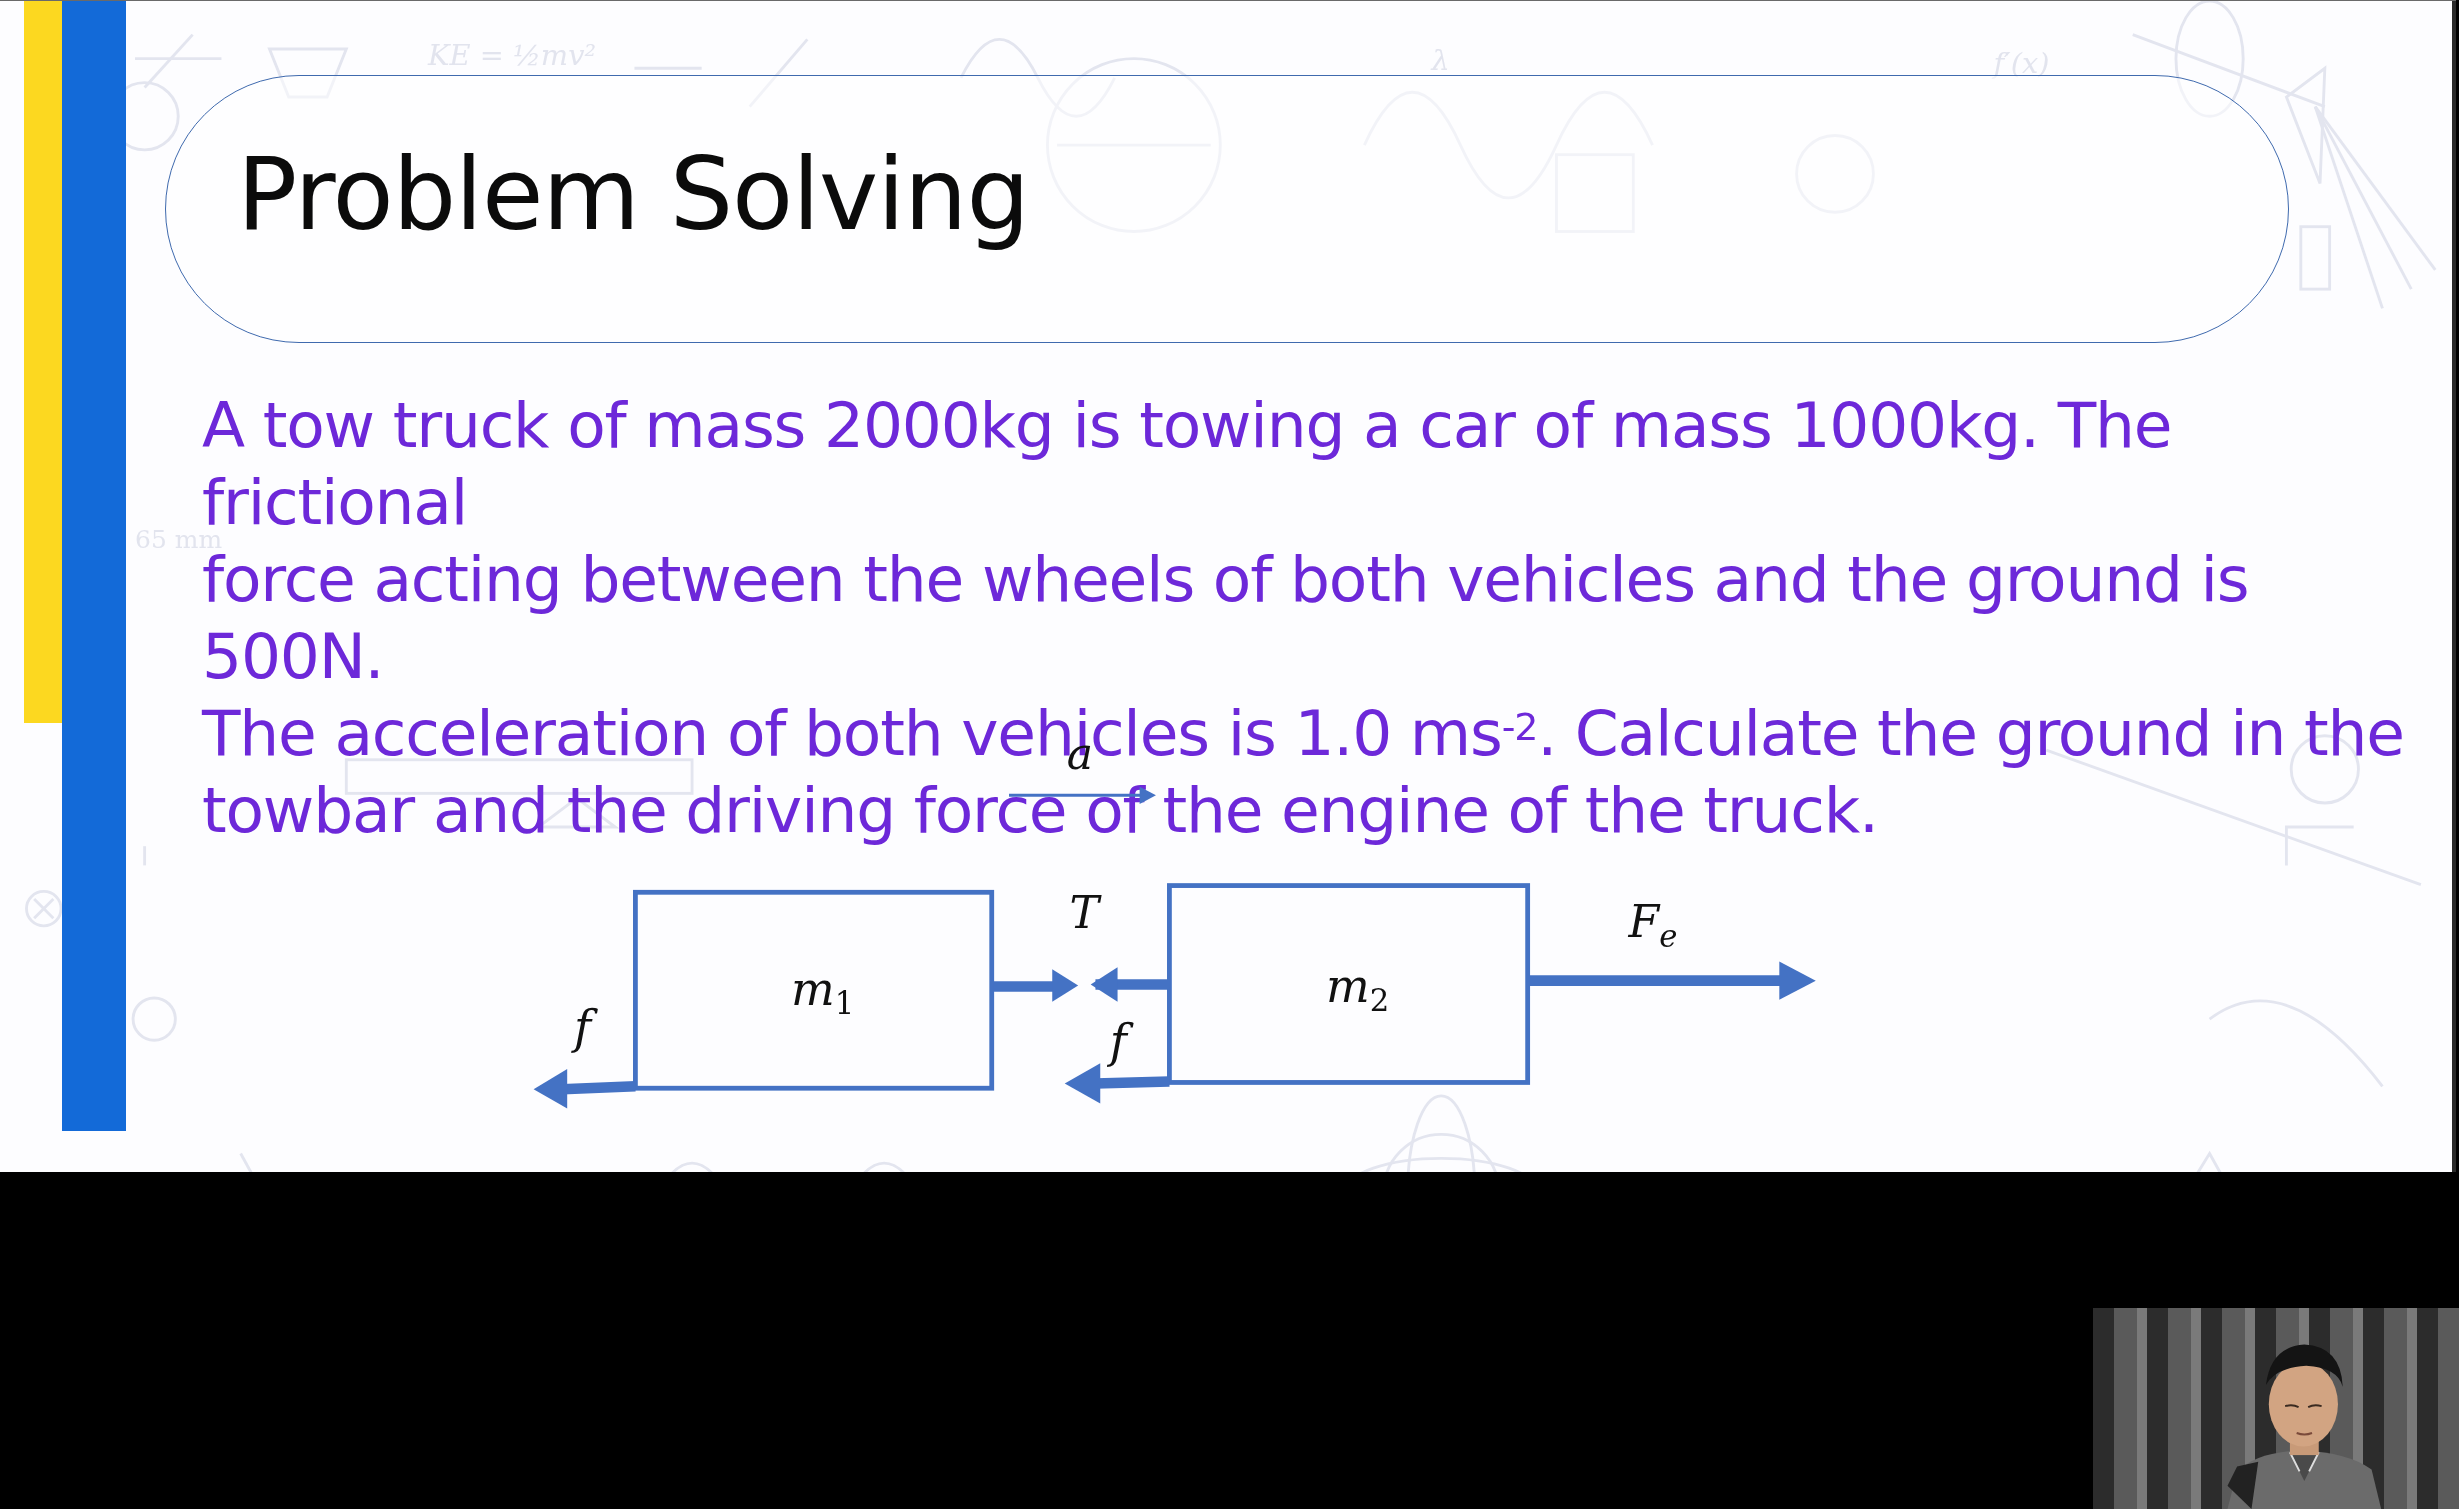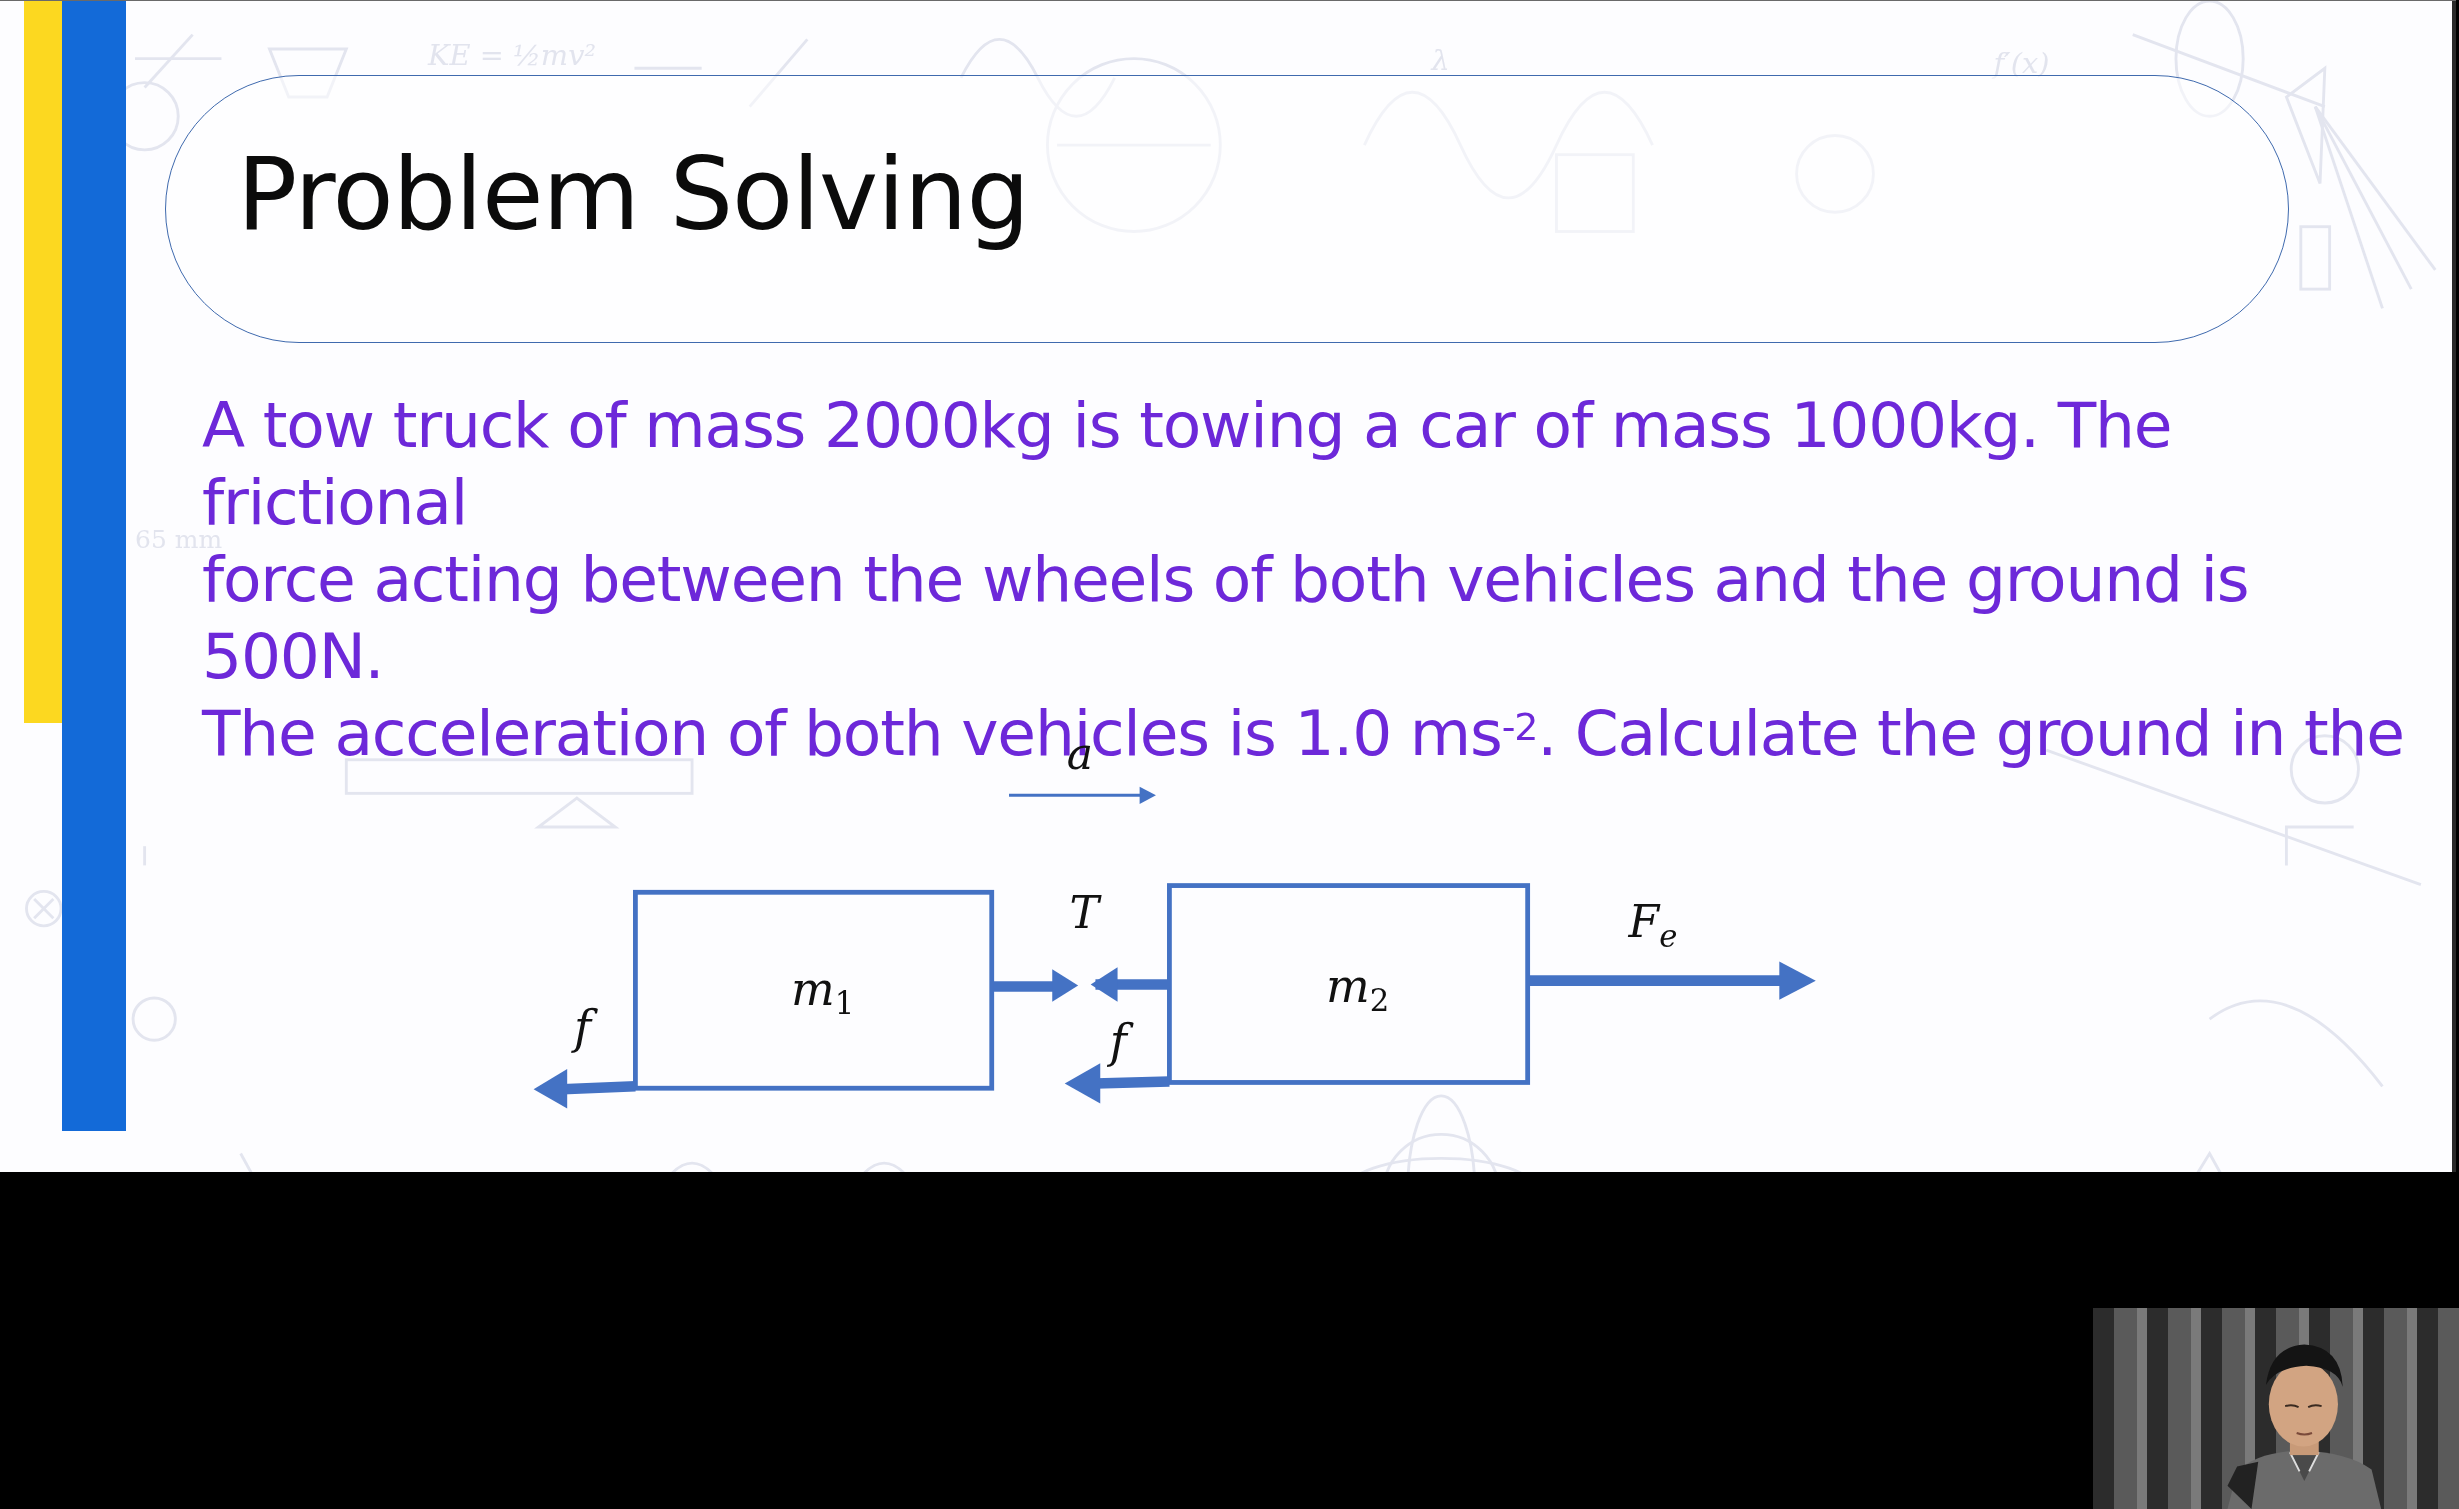--- a/index.html
+++ b/index.html
@@ -77,20 +77,21 @@
   <div class="bar-yellow"></div>
   <div class="bar-blue"></div>
 
   <div class="title-pill"></div>
   <div class="title">Problem Solving</div>
 
   <div class="problem">
     <div>A tow truck of mass 2000kg is towing a car of mass 1000kg. The frictional</div>
     <div>force acting between the wheels of both vehicles and the ground is 500N.</div>
     <div><span>The acceleration of both vehicles is 1.0 ms</span><sup>-2</sup><span>. Calculate the ground in the</span></div>
+    <div>towbar and the driving force of the engine of the truck.</div>
   </div>
 
   <svg class="diagram" viewBox="0 0 2556 1441" xmlns="http://www.w3.org/2000/svg">
     <defs>
       <marker id="headThin" markerWidth="10" markerHeight="10" refX="8" refY="5" orient="auto" markerUnits="userSpaceOnUse">
         <path d="M0 0 L10 5 L0 10 Z" fill="#4472c4"></path>
       </marker>
     </defs>
 
     <g>

